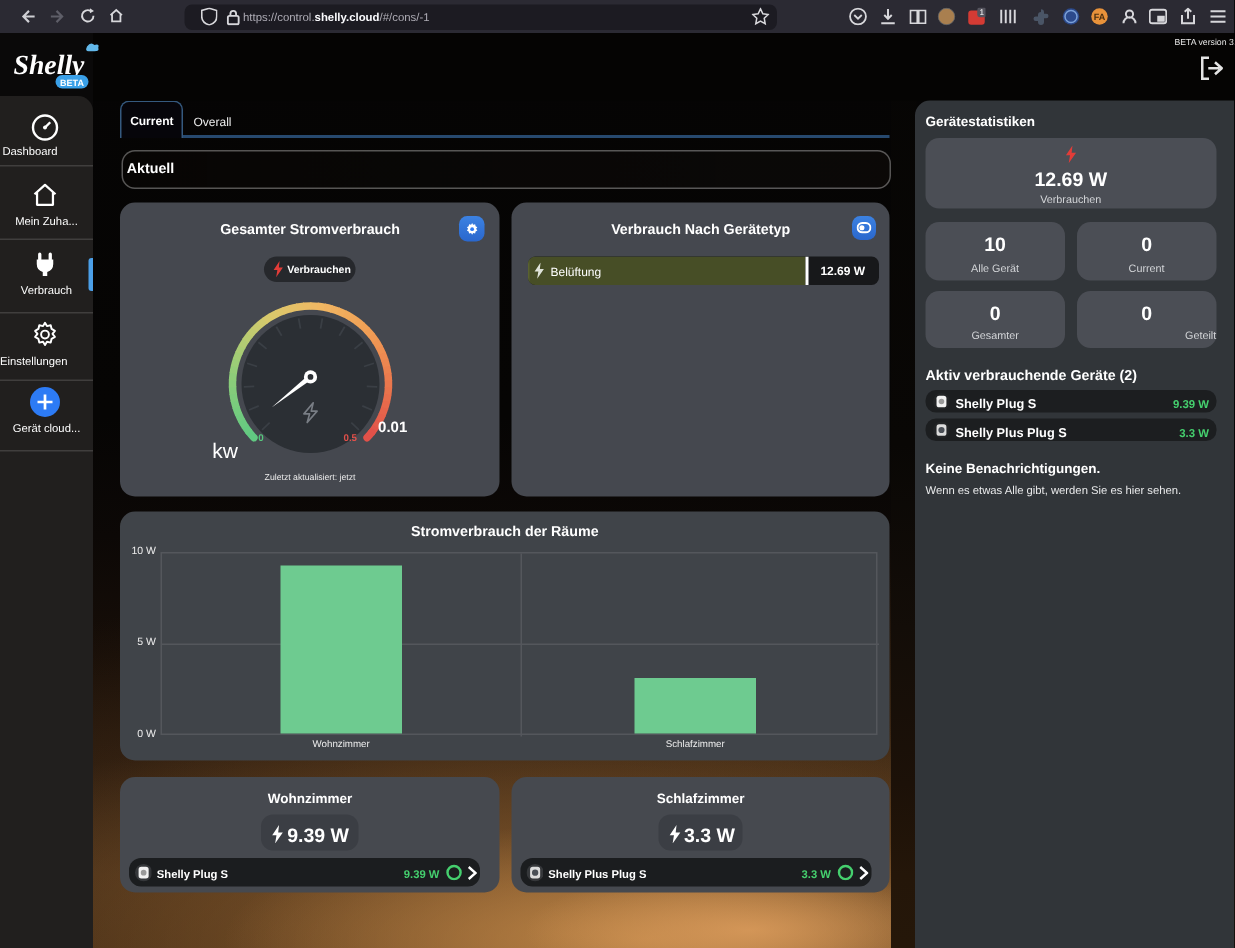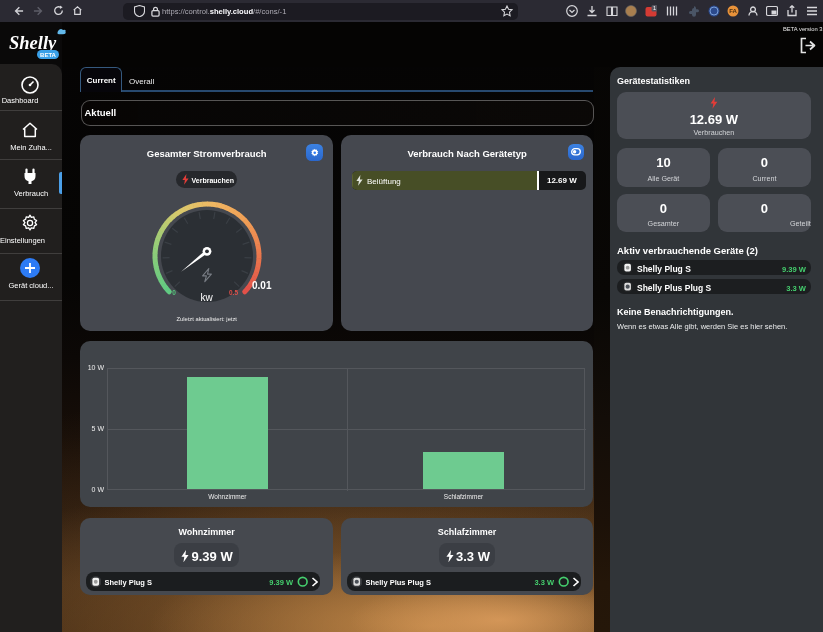--- a/index.html
+++ b/index.html
@@ -229,41 +229,42 @@
 <line x1="102.47" y1="66.59" x2="109.46" y2="66.88" stroke="#3a3f45" stroke-width="1.2"></line>
 <line x1="99.53" y1="79.63" x2="105.97" y2="82.36" stroke="#3a3f45" stroke-width="1.2"></line>
 <line x1="92.20" y1="90.81" x2="97.28" y2="95.63" stroke="#3a3f45" stroke-width="1.2"></line>
 <path d="M66.8 77.5 l-6.2 7.4 h3.8 l-1.6 5.8 l6.6 -7.6 h-3.9 z" fill="none" stroke="#787d84" stroke-width="1.1" stroke-linejoin="round"></path>
 <polygon points="39.07,80.71 63.89,58.89 66.11,61.71" fill="#ffffff"></polygon>
 <circle cx="65" cy="60.3" r="4.4" fill="#ffffff"></circle>
 <circle cx="65" cy="60.3" r="1.9" fill="#2b2f34"></circle>
 </svg>
 
 <div class="abs" style="left:141.5px;top:257.8px;width:130px;text-align:right;font-size:10px;font-weight:700;color:#fff">0.01</div>
-<div class="abs" style="left:141.5px;top:270px;width:130px;text-align:center;font-size:10px;color:#fff">kw</div>
+<div class="abs" style="left:141.5px;top:270px;width:130px;text-align:left;font-size:14px;color:#fff">kw</div>
 <div class="abs" style="left:168px;top:266.8px;width:12px;text-align:center;font-size:6.5px;font-weight:700;color:#56c77d">0</div>
 <div class="abs" style="left:226px;top:266.8px;width:15px;text-align:center;font-size:6.5px;font-weight:700;color:#e1504a">0.5</div>
 <div class="abs" style="left:80px;top:293.5px;width:253.4px;text-align:center;font-size:5.8px;color:#ededed">Zuletzt aktualisiert: jetzt</div>
 <div class="card" style="left:340.7px;top:113px;width:252.8px;height:196px"></div>
 <div class="ttl" style="left:340.7px;top:127px;width:252.8px;line-height:10px">Verbrauch Nach Gerätetyp</div>
 <div class="bluebtn" style="left:567.5px;top:121.7px"></div>
 <svg class="abs" style="left:570.8px;top:126.3px" width="10" height="7.6" viewBox="0 0 10 7.6">
 <rect x="0.7" y="0.7" width="8.6" height="6.2" rx="3.1" fill="none" stroke="#fff" stroke-width="1.3"></rect>
         <circle cx="3.6" cy="3.8" r="1.7" fill="#fff"></circle>
       </svg>
 <div class="abs" style="left:351.5px;top:148.5px;width:234.7px;height:19px;border-radius:5px;overflow:hidden;background:#17181a">
 <div class="abs" style="left:0;top:0;width:185.5px;height:19px;background:#474e26;border-left:1.5px solid #5a6230"></div>
 <div class="abs" style="left:185.5px;top:0;width:1.6px;height:19px;background:#fff"></div>
 <div class="abs" style="left:186px;top:0;width:48.7px;height:19px;text-align:center;line-height:19px;font-size:8px;font-weight:700;color:#fff">12.69 W</div>
 </div>
 <svg class="abs" style="left:356px;top:152.5px" width="7" height="11" viewBox="0 0 7 11">
         <path d="M4.4 0 L0.4 6 H2.9 L2.1 10.8 L6.6 4.4 H3.9 Z" fill="#dfe3da"></path>
       </svg>
 <div class="abs" style="left:367px;top:155px;font-size:8px;font-weight:400;color:#fff">Belüftung</div>
       <div class="card" style="left:80px;top:319px;width:513px;height:166px;background:#404449"></div>
+<div class="ttl" style="left:80px;width:513px;font-size:9.5px;line-height:10px;top:327.5px">Stromverbrauch der Räume</div>
 <div class="abs" style="left:107px;top:346px;width:478.3px;height:121.7px;border:1px solid #54575c">
 <div class="abs" style="left:0;top:60.3px;width:478.3px;height:1px;background:#54575c"></div>
 <div class="abs" style="left:238.5px;top:0;width:1px;height:121.7px;background:#54575c"></div>
 </div>
 <div class="abs" style="left:74px;top:341.5px;width:30px;text-align:right;font-size:7px;color:#ededed">10 W</div>
 <div class="abs" style="left:74px;top:402.8px;width:30px;text-align:right;font-size:7px;color:#ededed">5 W</div>
 <div class="abs" style="left:74px;top:463.5px;width:30px;text-align:right;font-size:7px;color:#ededed">0 W</div>
 <div class="abs" style="left:186.6px;top:354.8px;width:81.7px;height:112.4px;background:#6ecb90"></div>
 <div class="abs" style="left:422.7px;top:430.1px;width:81.6px;height:37.1px;background:#6ecb90"></div>
 <div class="abs" style="left:186.6px;top:471.2px;width:81.7px;text-align:center;font-size:6.5px;color:#ededed">Wohnzimmer</div>

